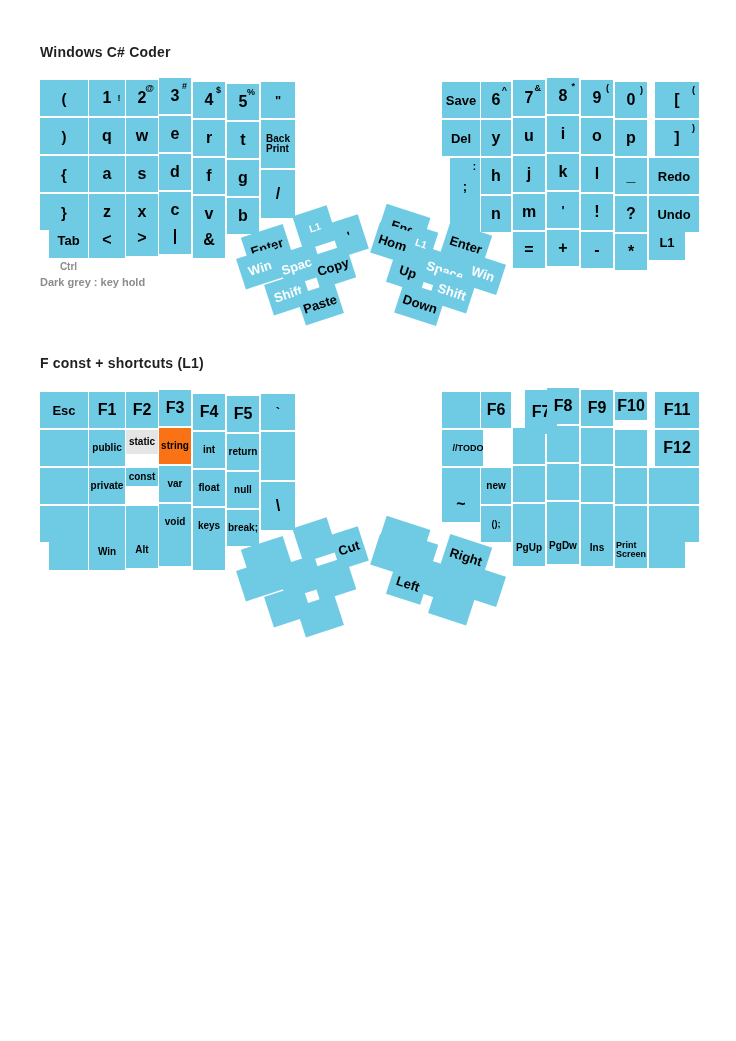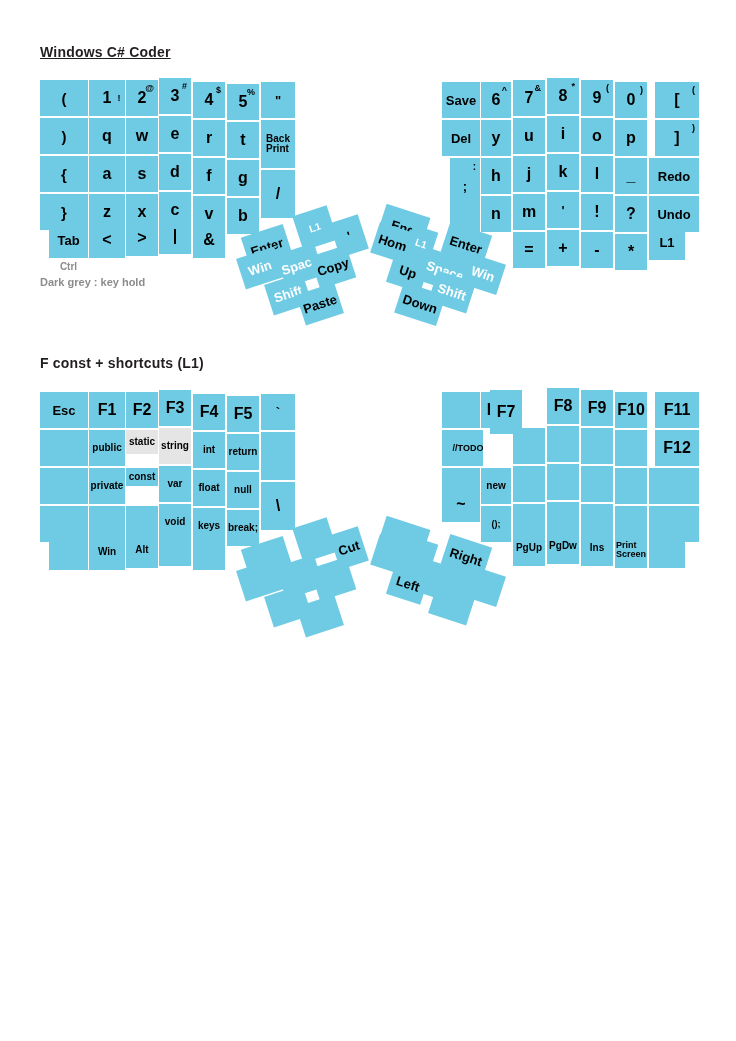--- a/index.html
+++ b/index.html
@@ -56,21 +56,21 @@
   .sz-xs   { font-size: 9px;  font-weight: bold; }
   .sz-num  { font-size: 16px; font-weight: bold; }
 
   .grey  { color: #8c8c8c; }
   .black { color: #000000; }
   .white { color: #ffffff; }
 </style>
 </head>
 <body>
 
-<div class="layer-title" style="left:40px; top:44px;text-decoration:underline;">Windows C# Coder</div>
+<div class="layer-title" style="left:40px; top:44px;">Windows C# Coder</div>
 
 <div class="note" style="left:40px; top:276px;">Dark grey : key hold</div>
 
 <div class="layer-title" style="left:40px; top:355px;">F const + shortcuts (L1)</div>
 
 <div class="layout" id="keyboard-layout">
     <div style="position: absolute; left: 0px; top: 0px;">
       <div class="key" style="left: 40px; top: 80px; width: 48px; height: 36px; background: rgb(111, 203, 228);">
         <span class="lbl c sz-lg black">(</span>
       </div>
@@ -364,21 +364,21 @@
       <div class="key" style="left: 261px; top: 394px; width: 34px; height: 36px; background: rgb(111, 203, 228);">
         <span class="lbl c sz-md black">`</span>
       </div>
       <div class="key" style="left: 40px; top: 430px; width: 48px; height: 36px; background: rgb(111, 203, 228);"></div>
       <div class="key" style="left: 89px; top: 430px; width: 36px; height: 36px; background: rgb(111, 203, 228);">
         <span class="lbl c sz-sm black">public</span>
       </div>
       <div class="key" style="left: 126px; top: 430px; width: 32px; height: 24px; background: #e5e5e5;">
         <span class="lbl c sz-sm black">static</span>
       </div>
-      <div class="key" style="left: 159px; top: 428px; width: 32px; height: 36px; background: #e5e5e5;">
+      <div class="key" style="left: 159px; top: 428px; width: 32px; height: 36px; background: #f97316;">
         <span class="lbl c sz-sm black">string</span>
       </div>
       <div class="key" style="left: 193px; top: 432px; width: 32px; height: 36px; background: rgb(111, 203, 228);">
         <span class="lbl c sz-sm black">int</span>
       </div>
       <div class="key" style="left: 227px; top: 434px; width: 32px; height: 36px; background: rgb(111, 203, 228);">
         <span class="lbl c sz-sm black">return</span>
       </div>
       <div class="key" style="left: 261px; top: 432px; width: 34px; height: 48px; background: rgb(111, 203, 228);"></div>
       <div class="key" style="left: 40px; top: 468px; width: 48px; height: 36px; background: rgb(111, 203, 228);"></div>
@@ -446,30 +446,30 @@
       </div>
       <div class="key" style="left: 424px; top: 566px; width: 42px; height: 34px; background: rgb(111, 203, 228); transform: rotate(18deg); transform-origin: center center;"></div>
       <div class="key" style="left: 464px; top: 570px; width: 38px; height: 32px; background: rgb(111, 203, 228); transform: rotate(18deg); transform-origin: center center;"></div>
       <div class="key" style="left: 432px; top: 588px; width: 40px; height: 32px; background: rgb(111, 203, 228); transform: rotate(18deg); transform-origin: center center;"></div>
     </div>
     <div style="position: absolute; left: 0px; top: 0px;">
       <div class="key" style="left: 442px; top: 392px; width: 38px; height: 36px; background: rgb(111, 203, 228);"></div>
       <div class="key" style="left: 481px; top: 392px; width: 30px; height: 36px; background: rgb(111, 203, 228);">
         <span class="lbl c sz-num black">F6</span>
       </div>
-      <div class="key" style="left: 490px; top: 390px; width: 32px; height: 44px; background: rgb(111, 203, 228);">
+      <div class="key" style="left: 525px; top: 390px; width: 32px; height: 44px; background: rgb(111, 203, 228);">
         <span class="lbl c sz-num black">F7</span>
       </div>
       <div class="key" style="left: 547px; top: 388px; width: 32px; height: 36px; background: rgb(111, 203, 228);">
         <span class="lbl c sz-num black">F8</span>
       </div>
       <div class="key" style="left: 581px; top: 390px; width: 32px; height: 36px; background: rgb(111, 203, 228);">
         <span class="lbl c sz-num black">F9</span>
       </div>
-      <div class="key" style="left: 615px; top: 392px; width: 32px; height: 36px; background: rgb(111, 203, 228); text-align: center;">
+      <div class="key" style="left: 615px; top: 392px; width: 32px; height: 28px; background: rgb(111, 203, 228); text-align: center;">
         <span class="lbl c sz-num black">F10</span>
       </div>
       <div class="key" style="left: 655px; top: 392px; width: 44px; height: 36px; background: rgb(111, 203, 228);">
         <span class="lbl c sz-num black">F11</span>
       </div>
       <div class="key" style="left: 442px; top: 430px; width: 38px; height: 36px; background: rgb(111, 203, 228);"></div>
       <div class="key" style="left: 453px; top: 430px; width: 30px; height: 36px; background: rgb(111, 203, 228);">
         <span class="lbl c sz-xs black">//TODO</span>
       </div>
       <div class="key" style="left: 513px; top: 428px; width: 32px; height: 36px; background: rgb(111, 203, 228);"></div>

